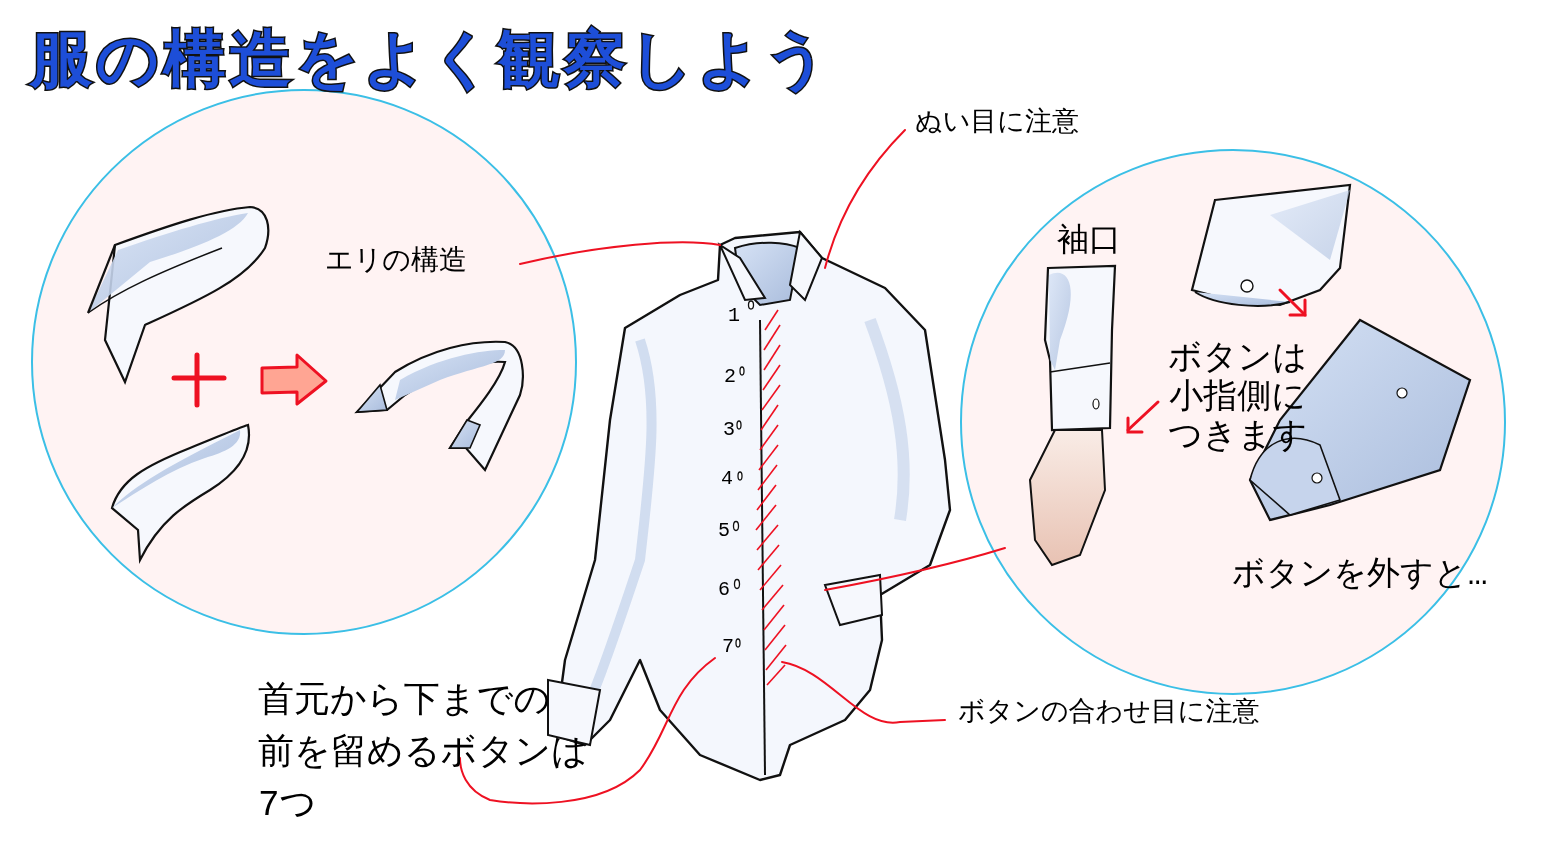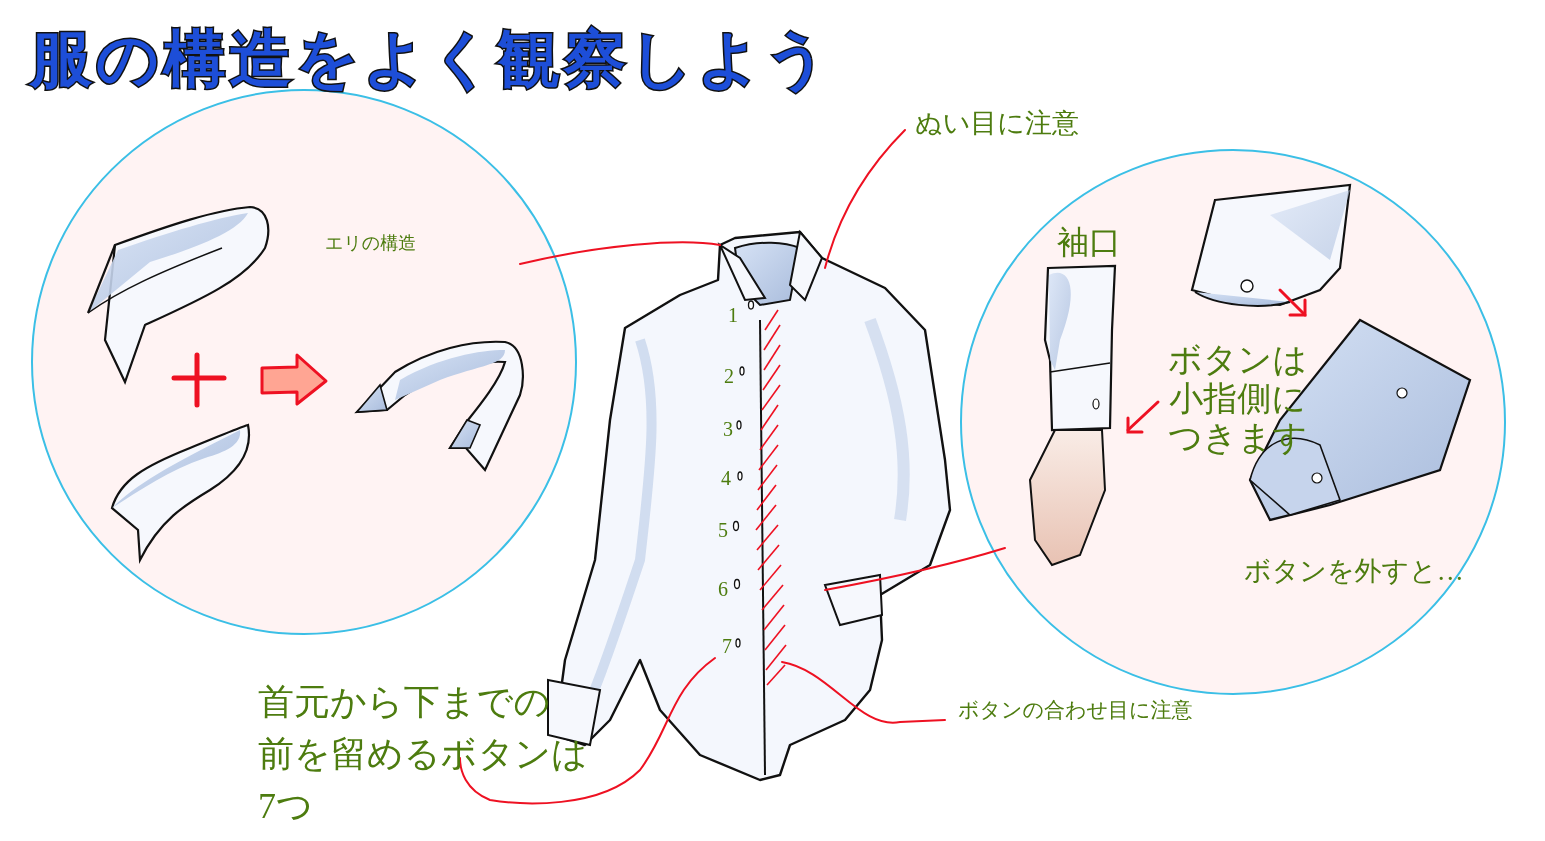--- a/index.html
+++ b/index.html
@@ -1,19 +1,19 @@
 <!DOCTYPE html>
 <html><head>
 <meta charset="utf-8">
 <style>
   html,body{margin:0;padding:0;background:#ffffff;}
   body{width:1545px;height:841px;position:relative;overflow:hidden;font-family:"DejaVu Sans",sans-serif;}
   .title{position:absolute;left:30px;top:28px;font-size:62px;font-weight:bold;letter-spacing:4px;color:#1d4ed8;
     -webkit-text-stroke:3px #111;paint-order:stroke fill;line-height:1;}
-  .note{position:absolute;color:#4d7c0f;font-family:Liberation Serif, serif;line-height:1.25;white-space:pre;}
+  .note{position:absolute;color:#000000;font-family:Liberation Mono, monospace;line-height:1.25;white-space:pre;}
   svg.art{position:absolute;left:0;top:0;}
 </style>
 </head>
 <body>
 
 <svg class="art" width="1545" height="841" viewBox="0 0 1545 841" xmlns="http://www.w3.org/2000/svg">
   <defs>
     <linearGradient id="shade" x1="0" y1="0" x2="1" y2="1">
       <stop offset="0" stop-color="#d6e2f5"></stop>
       <stop offset="1" stop-color="#a9bcdc"></stop>
@@ -139,31 +139,31 @@
     <path d="M520,264 C600,245 680,238 720,245"></path>
     <path d="M905,130 C870,165 840,210 825,268"></path>
     <path d="M825,590 C880,580 950,565 1005,548"></path>
     <path d="M715,658 C670,690 670,730 640,770 C600,810 520,805 490,800 C465,790 460,770 460,758"></path>
     <path d="M782,662 C830,670 860,730 900,722 L945,720"></path>
   </g>
 </svg>
 
 <div class="title">服の構造をよく観察しよう</div>
 
-<div class="note" style="left:325px;top:232px;font-size:18px;">エリの構造</div>
+<div class="note" style="left:325px;top:244px;font-size:28px;">エリの構造</div>
 <div class="note" style="left:915px;top:107px;font-size:27px;">ぬい目に注意</div>
 <div class="note" style="left:1057px;top:210px;font-size:32px;margin-top:12px;">袖口</div>
 <div class="note" style="left:1168px;top:340px;font-size:34px;line-height:1.15;text-align:center;">ボタンは
 小指側に
 つきます</div>
-<div class="note" style="left:1232px;top:555px;font-size:27px;margin-left:12px;">ボタンを外すと…</div>
+<div class="note" style="left:1232px;top:555px;font-size:33px;">ボタンを外すと…</div>
 <div class="note" style="left:258px;top:676px;font-size:36px;line-height:1.45;">首元から下までの
 前を留めるボタンは
 7つ</div>
-<div class="note" style="left:958px;top:697px;font-size:21px;">ボタンの合わせ目に注意</div>
+<div class="note" style="left:958px;top:697px;font-size:27px;">ボタンの合わせ目に注意</div>
 
 <div class="note" style="left:728px;top:303px;font-size:20px;">1</div>
 <div class="note" style="left:724px;top:364px;font-size:20px;">2</div>
 <div class="note" style="left:723px;top:417px;font-size:20px;">3</div>
 <div class="note" style="left:721px;top:466px;font-size:20px;">4</div>
 <div class="note" style="left:718px;top:518px;font-size:20px;">5</div>
 <div class="note" style="left:718px;top:577px;font-size:20px;">6</div>
 <div class="note" style="left:722px;top:634px;font-size:20px;">7</div>
 
 </body></html>

